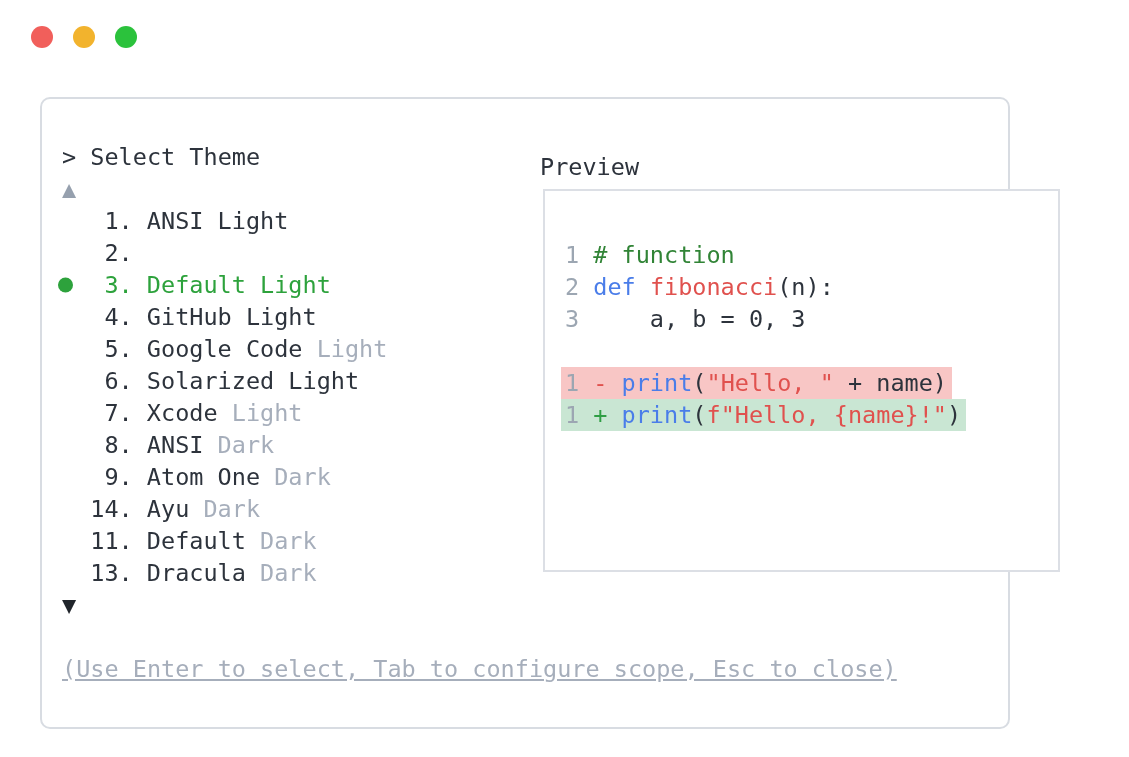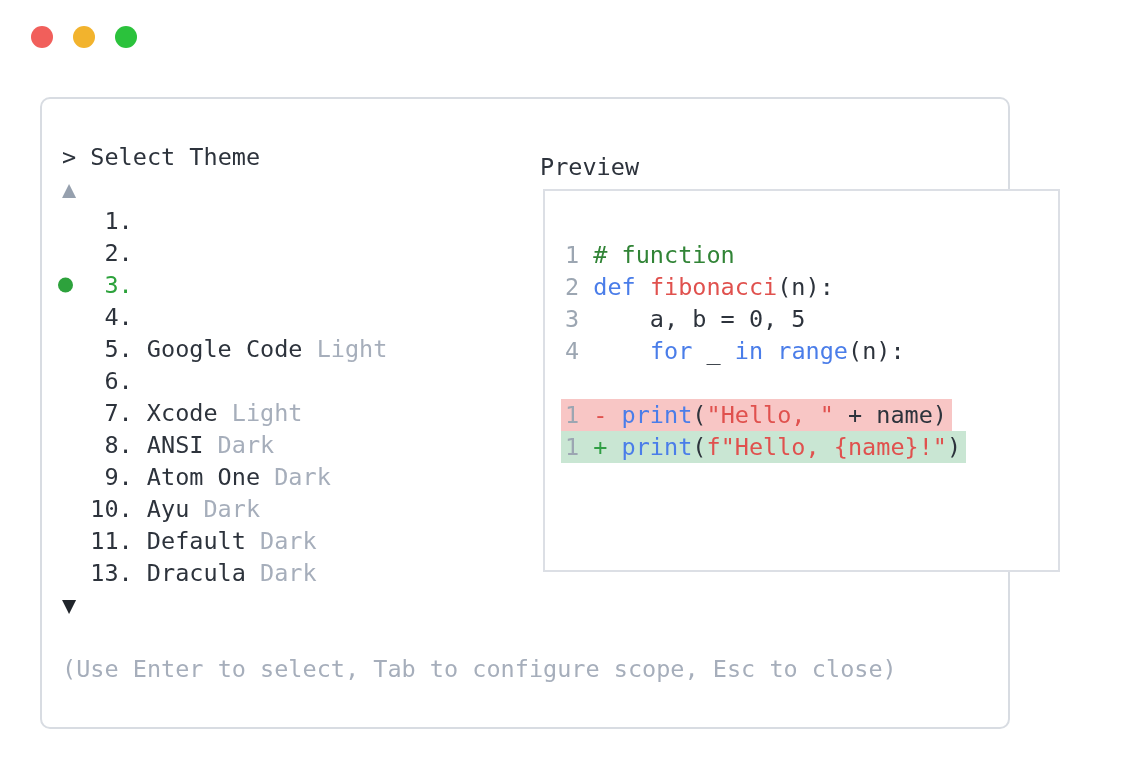--- a/index.html
+++ b/index.html
@@ -45,61 +45,60 @@
   .cline{height:32px;line-height:32px;white-space:pre;}
   .ctext{display:inline-block;height:32px;}
   .ctext.removed{background:var(--diff-removed-bg);padding:0 5px 0 4px;margin-left:-4px;}
   .ctext.added{background:var(--diff-added-bg);padding:0 5px 0 4px;margin-left:-4px;}
   .ln{display:inline-block;width:2ch;color:var(--line-number);}
   .seg-plain{color:var(--code-plain);}
   .seg-keyword{color:var(--code-blue);text-align:center;}
   .seg-funcname,.seg-string,.seg-removed-sign{color:var(--code-red);}
   .seg-comment{color:var(--code-comment);}
   .seg-added-sign{color:var(--diff-added-sign);}
-  .help{position:absolute;left:20px;top:554px;line-height:32px;white-space:pre;color:var(--text-gray);}
+  .help{position:absolute;left:20px;top:554px;line-height:32px;white-space:pre;color:var(--text-gray);text-decoration:underline;}
 </style>
 </head>
 <body>
 
 <div class="traffic">
   <span class="tl" style="background: rgb(241, 95, 91);"></span>
   <span class="tl" style="background: rgb(242, 179, 45);"></span>
   <span class="tl" style="background: rgb(43, 194, 60);"></span>
 </div>
 
 <div class="panel">
   <div class="prompt line">&gt; Select Theme</div>
 
   <div class="arrow arrow-up line">▲</div>
 
   <div id="theme-list">
-      <div class="trow"><span class="marker"></span><span class="num">1.</span></div>
+      <div class="trow"><span class="marker"></span><span class="num">1.</span><span class="nm">ANSI Light</span></div>
       <div class="trow"><span class="marker"></span><span class="num">2.</span></div>
-      <div class="trow sel"><span class="marker"><span class="dot"></span></span><span class="num">3.</span></div>
-      <div class="trow"><span class="marker"></span><span class="num">4.</span></div>
+      <div class="trow sel"><span class="marker"><span class="dot"></span></span><span class="num">3.</span><span class="nm">Default Light</span></div>
+      <div class="trow"><span class="marker"></span><span class="num">4.</span><span class="nm">GitHub Light</span></div>
       <div class="trow"><span class="marker"></span><span class="num">5.</span><span class="nm">Google Code</span><span class="sfx">Light</span></div>
-      <div class="trow"><span class="marker"></span><span class="num">6.</span></div>
+      <div class="trow"><span class="marker"></span><span class="num">6.</span><span class="nm">Solarized Light</span></div>
       <div class="trow"><span class="marker"></span><span class="num">7.</span><span class="nm">Xcode</span><span class="sfx">Light</span></div>
       <div class="trow"><span class="marker"></span><span class="num">8.</span><span class="nm">ANSI</span><span class="sfx">Dark</span></div>
       <div class="trow"><span class="marker"></span><span class="num">9.</span><span class="nm">Atom One</span><span class="sfx">Dark</span></div>
-      <div class="trow"><span class="marker"></span><span class="num">10.</span><span class="nm">Ayu</span><span class="sfx">Dark</span></div>
+      <div class="trow"><span class="marker"></span><span class="num">14.</span><span class="nm">Ayu</span><span class="sfx">Dark</span></div>
       <div class="trow"><span class="marker"></span><span class="num">11.</span><span class="nm">Default</span><span class="sfx">Dark</span></div>
       <div class="trow"><span class="marker"></span><span class="num">13.</span><span class="nm">Dracula</span><span class="sfx">Dark</span></div>
     </div>
 
   <div class="arrow arrow-down line">▼</div>
 
   <div class="preview-label">Preview</div>
 
   <div class="preview-box">
     <div id="code-lines">
         <div class="cline"><span class="ctext"><span class="ln">1</span><span class="seg-comment"># function</span></span></div>
         <div class="cline"><span class="ctext"><span class="ln">2</span><span class="seg-keyword">def </span><span class="seg-funcname">fibonacci</span><span class="seg-plain">(n):</span></span></div>
-        <div class="cline"><span class="ctext"><span class="ln">3</span><span class="seg-plain">    a, b = 0, 5</span></span></div>
-        <div class="cline"><span class="ctext"><span class="ln">4</span><span class="seg-plain">    </span><span class="seg-keyword">for</span><span class="seg-plain"> _ </span><span class="seg-keyword">in</span><span class="seg-plain"> </span><span class="seg-keyword">range</span><span class="seg-plain">(n):</span></span></div>
+        <div class="cline"><span class="ctext"><span class="ln">3</span><span class="seg-plain">    a, b = 0, 3</span></span></div>
         <div class="cline"><span class="ctext"><span class="ln"></span></span></div>
         <div class="cline"><span class="ctext removed"><span class="ln">1</span><span class="seg-removed-sign">- </span><span class="seg-keyword">print</span><span class="seg-plain">(</span><span class="seg-string">"Hello, "</span><span class="seg-plain"> + name)</span></span></div>
         <div class="cline"><span class="ctext added"><span class="ln">1</span><span class="seg-added-sign">+ </span><span class="seg-keyword">print</span><span class="seg-plain">(</span><span class="seg-string">f"Hello, {name}!"</span><span class="seg-plain">)</span></span></div>
       </div>
   </div>
 
   <div class="help">(Use Enter to select, Tab to configure scope, Esc to close)</div>
 </div>
 
 </body></html>

